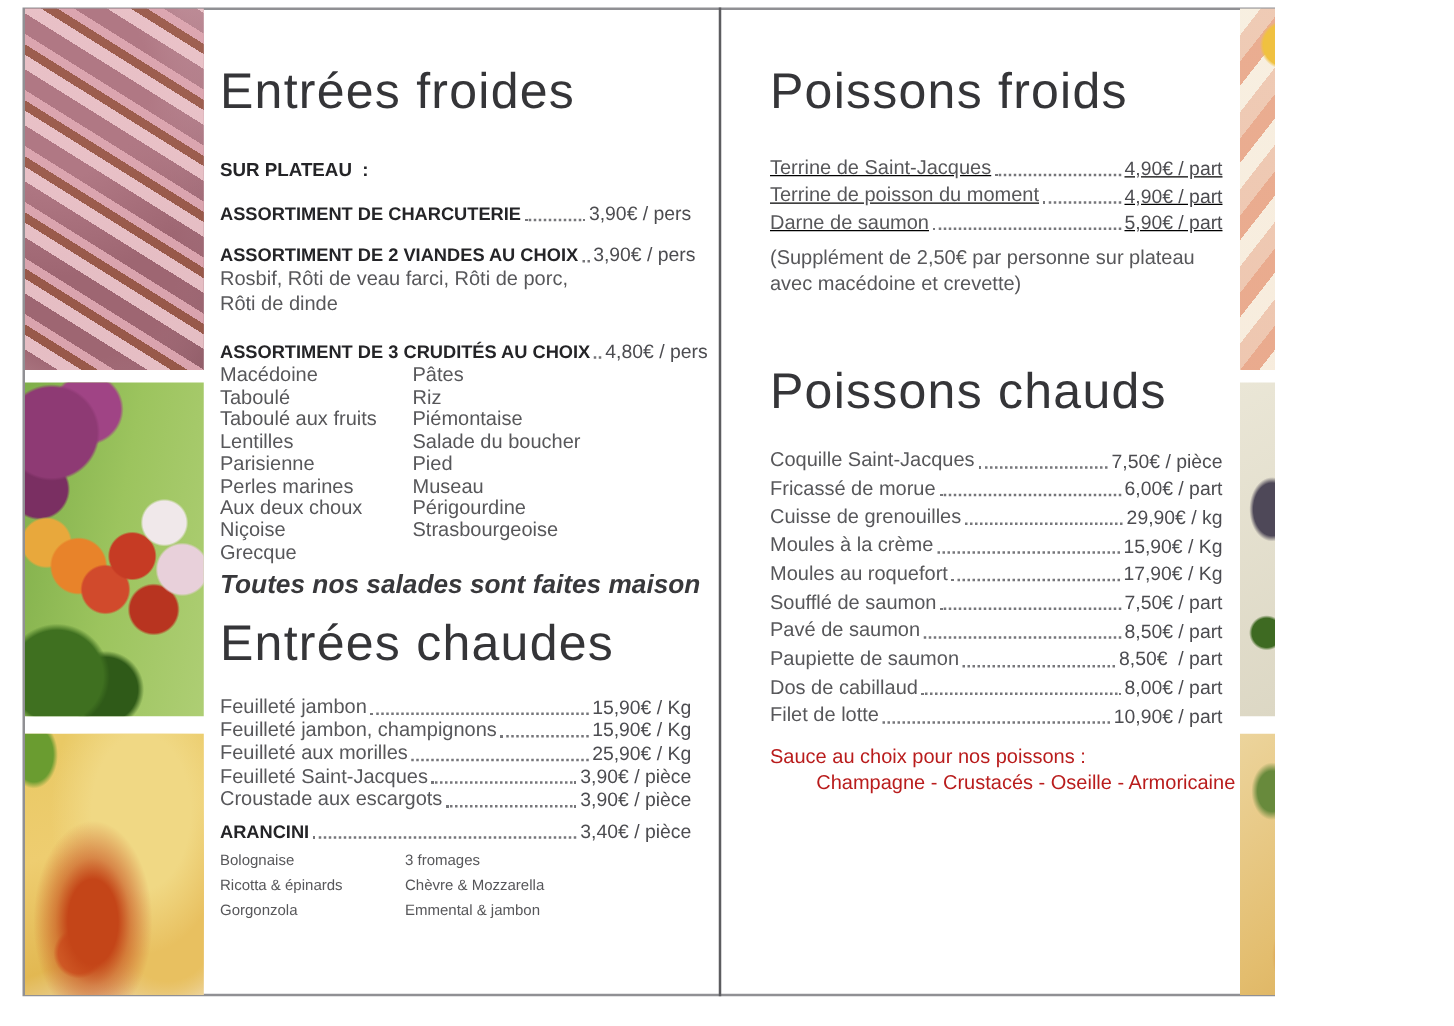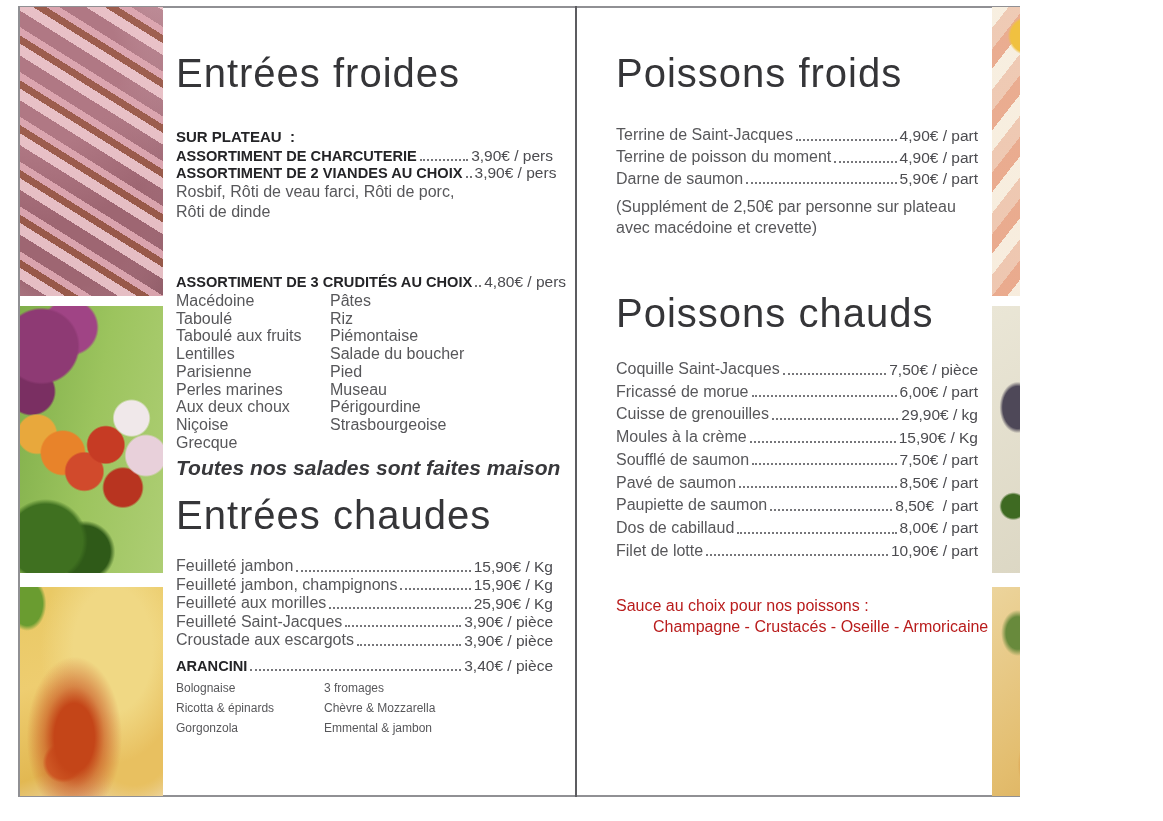--- a/index.html
+++ b/index.html
@@ -80,41 +80,41 @@
 
   .prow{display:flex;align-items:flex-end;width:100%;}
   .prow .nm{white-space:pre;font-size:16px;color:#57575a;line-height:1.1;}
   .prow.bold .nm{font-size:14.6px;font-weight:700;color:#242427;}
   .prow .pr{white-space:pre;font-size:15.5px;color:#4c4c50;line-height:1.1;}
   .prow .lead{flex:1 1 6px;min-width:6px;border-bottom:2px dotted #76767a;margin:0 3px 3px 3px;}
 
   .desc{white-space:pre-line;font-size:16px;line-height:20px;color:#57575a;margin:1px 0 0 0;}
 
   .lp-cold-list{left:176px;top:145px;width:377px;}
-  .lp-cold-list .prow{height:19px;margin-top:0;}
+  .lp-cold-list .prow{height:19px;margin-top:16px;}
   .lp-cold-list .pitem{margin-bottom:0;}
   .lp-cold-list .pitem + .pitem{margin-top:-2px;}
 
   .crud-head{left:176px;top:273px;width:377px;}
   .crud-cols{left:176px;top:292px;width:377px;display:flex;}
   .crud-cols ul, .aran-cols ul{list-style:none;margin:0;padding:0;}
   .crud-cols ul{font-size:16px;line-height:17.7px;color:#57575a;}
   .crud-col1{flex:0 0 154px;}
   .note-italic{font-size:21px;font-weight:700;font-style:italic;color:#38383b;}
 
   .lp-hot-list{left:176px;top:556px;width:377px;}
   .lp-hot-list .prow{height:18.6px;}
 
   .aran-row{left:176px;top:657px;width:377px;}
   .aran-cols{left:176px;top:679px;width:377px;display:flex;}
   .aran-cols ul{font-size:12px;line-height:19.8px;color:#57575a;}
   .aran-col1{flex:0 0 148px;}
 
   .rp-cold-list{left:616px;top:122px;width:362px;}
-  .rp-cold-list .prow{height:21.8px;}
+  .rp-cold-list .prow{height:21.8px;text-decoration:underline;}
   .rp-note{left:616px;top:196px;width:362px;white-space:pre-line;font-size:16px;line-height:21px;color:#57575a;}
 
   .rp-hot-list{left:616px;top:355px;width:362px;}
   .rp-hot-list .prow{height:22.7px;}
   .sauce-label{left:616px;top:597px;width:362px;}
   .sauce-options{left:653px;top:618px;width:362px;}
 </style>
 </head>
 <body>
 
@@ -297,20 +297,25 @@
         <span class="lead"></span>
         <span class="pr">29,90€ / kg</span>
       </div>
 
       <div class="prow">
         <span class="nm">Moules à la crème</span>
         <span class="lead"></span>
         <span class="pr">15,90€ / Kg</span>
       </div>
 
+      <div class="prow">
+        <span class="nm">Moules au roquefort</span>
+        <span class="lead"></span>
+        <span class="pr">17,90€ / Kg</span>
+      </div>
 
       <div class="prow">
         <span class="nm">Soufflé de saumon</span>
         <span class="lead"></span>
         <span class="pr">7,50€ / part</span>
       </div>
 
       <div class="prow">
         <span class="nm">Pavé de saumon</span>
         <span class="lead"></span>

